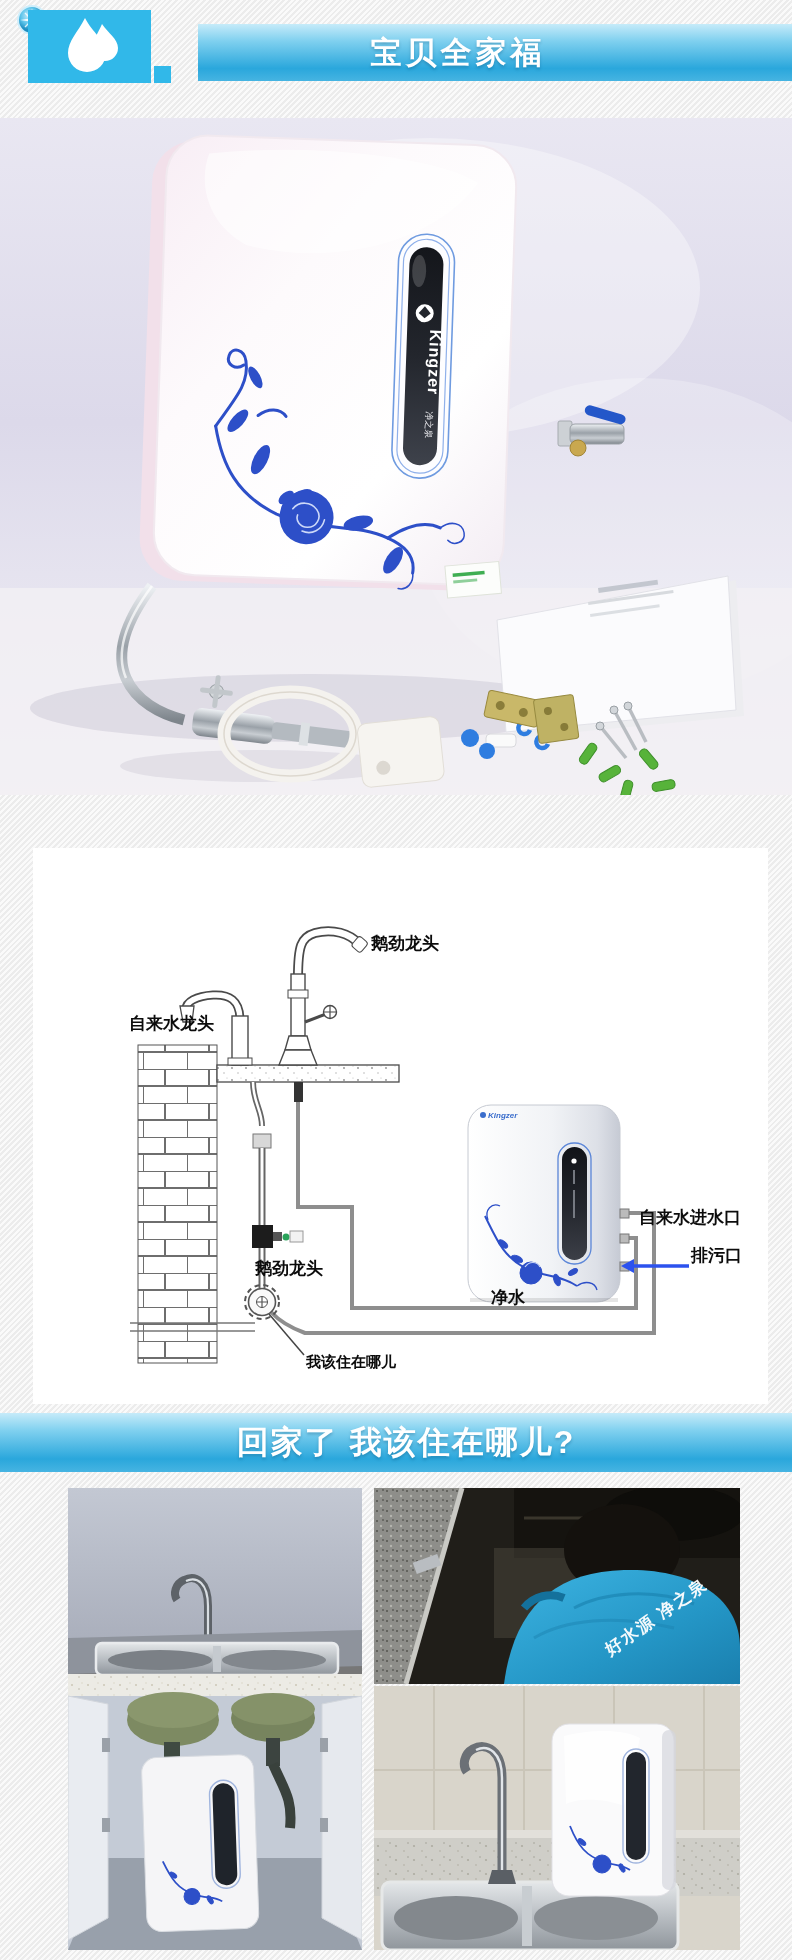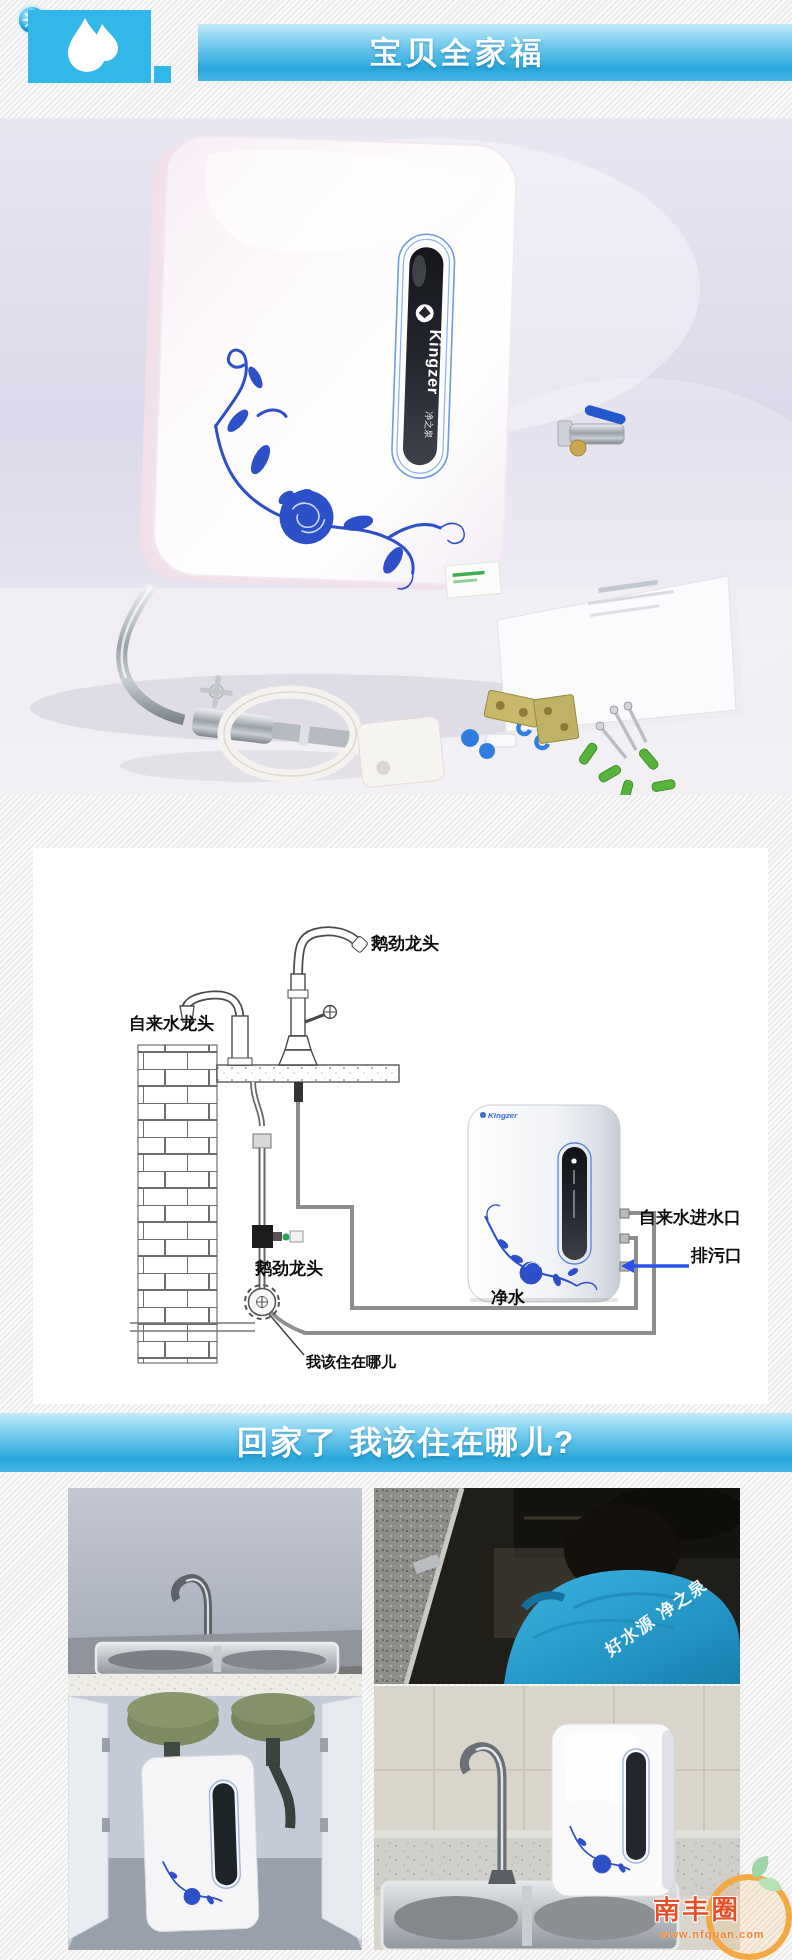--- a/index.html
+++ b/index.html
@@ -465,23 +465,14 @@
         <g stroke="#2d4fc8" fill="#2d4fc8">
           <path d="M196,140 c8,20 16,30 34,36 c12,4 18,2 26,8" fill="none" stroke-width="1.8"></path>
           <circle cx="228" cy="178" r="9"></circle>
           <ellipse cx="208" cy="156" rx="4.5" ry="2.2" transform="rotate(40 208 156)"></ellipse>
           <ellipse cx="248" cy="182" rx="4.5" ry="2.2" transform="rotate(60 248 182)"></ellipse>
         </g>
       </g>
     </svg>
   </div>
 
-  <div class="abs" style="left:636px;top:1850px;width:156px;height:110px;">
-    <svg class="abs" style="left:0;top:0;" width="156" height="110" viewBox="0 0 156 110">
-      <circle cx="113" cy="67" r="40" fill="rgba(250,185,95,0.20)" stroke="#f2a843" stroke-width="6"></circle>
-      <path d="M118,28 c-6,-12 2,-22 14,-22 c2,12 -4,20 -14,22 Z" fill="#9fd6a8"></path>
-      <path d="M122,30 c12,-6 22,0 24,10 c-12,4 -22,-2 -24,-10 Z" fill="#b7e0b4"></path>
-    </svg>
-    <div class="wm-name">南丰圈</div>
-    <div class="wm-url">www.nfquan.com</div>
-  </div>
 
 </div>
 
 </body></html>

